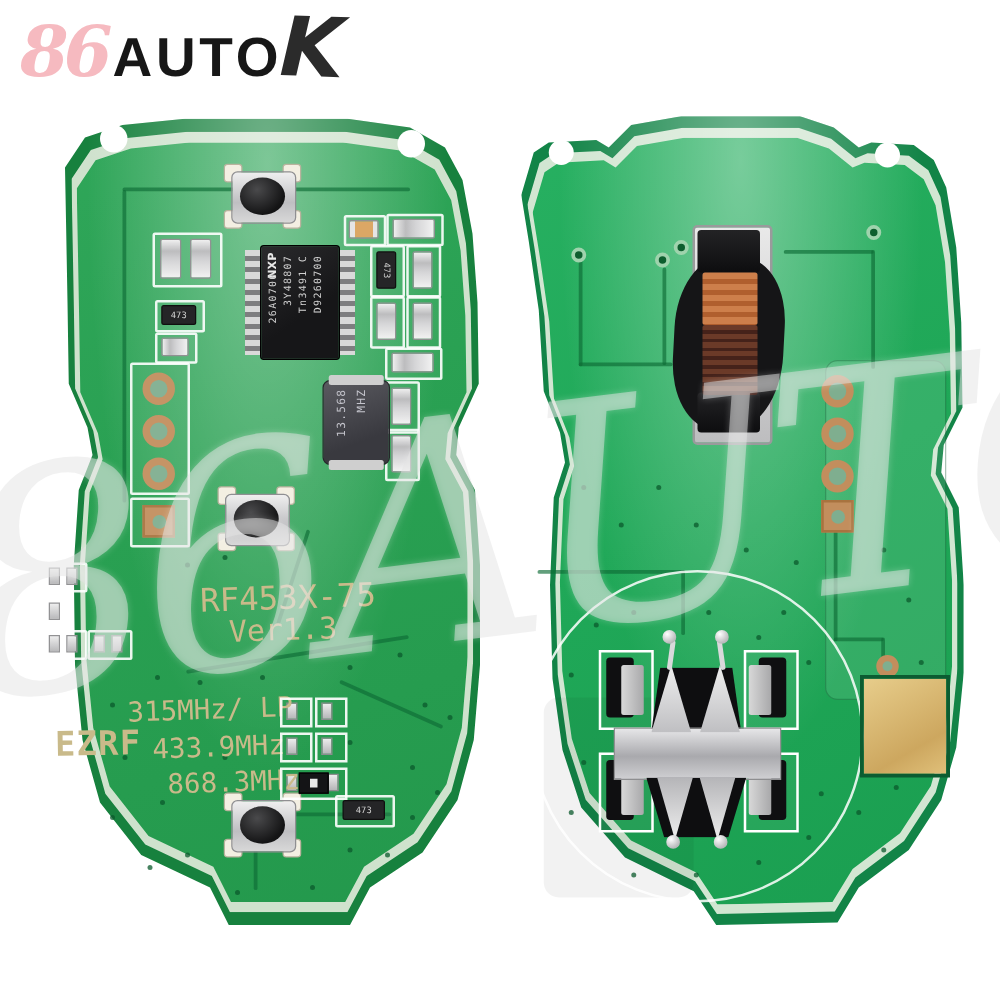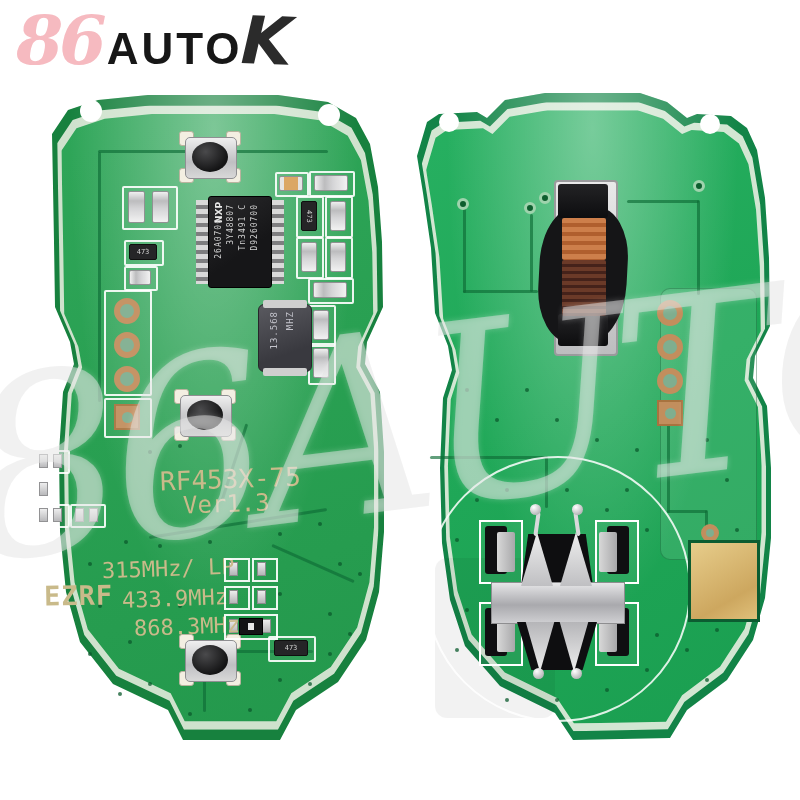--- a/index.html
+++ b/index.html
@@ -2,21 +2,21 @@
 <html><head>
 <meta charset="utf-8">
 <style>
   html,body{margin:0;padding:0;}
   body{width:800px;height:800px;background:#ffffff;position:relative;overflow:hidden;
        font-family:"Liberation Sans", sans-serif;}
   .abs{position:absolute;}
 
   
   #logo{left:16px;top:0px;display:flex;align-items:baseline;z-index:70;}
-  #logo .num{font-family:"DejaVu Serif", serif;font-style:italic;font-size:68px;color:#f6bac0;font-weight:bold;letter-spacing:-4px;}
+  #logo .num{font-family:"DejaVu Serif", serif;font-style:italic;font-size:56px;color:#f6bac0;font-weight:bold;letter-spacing:-4px;}
   #logo .word{font-family:"Liberation Sans", sans-serif;font-weight:bold;font-size:44px;color:#171717;letter-spacing:3px;margin-left:4px;}
   #logo .kay{font-family:"DejaVu Sans", sans-serif;font-weight:bold;font-style:italic;font-size:66px;color:#2b2b2b;margin-left:-2px;transform:rotate(2deg);}
 
   
   #watermark{left:-34px;top:352px;width:900px;z-index:60;pointer-events:none;
     font-family:"DejaVu Serif", serif;font-style:italic;font-size:248px;line-height:1;
     letter-spacing:-12px;color:rgba(228,228,228,0.50);transform:rotate(-7deg);transform-origin:left center;
     text-shadow:0 0 6px rgba(255,255,255,0.25);}
 
   

